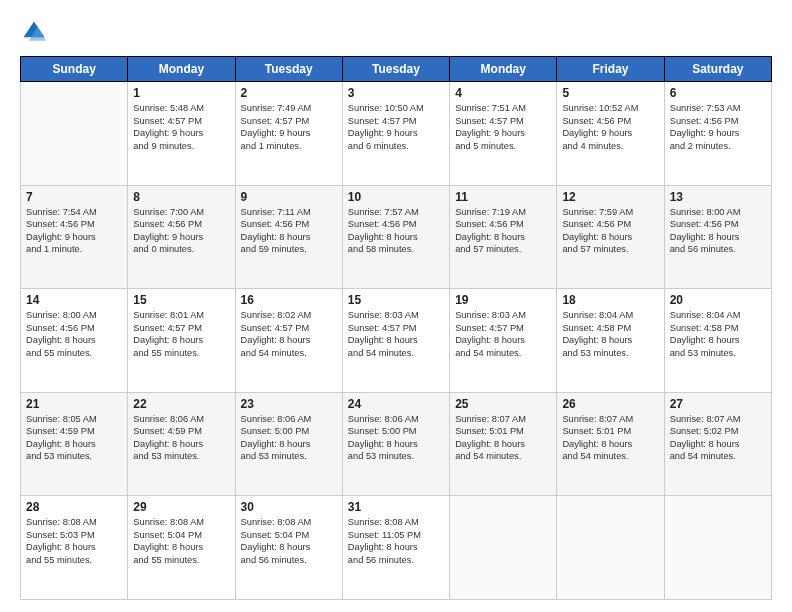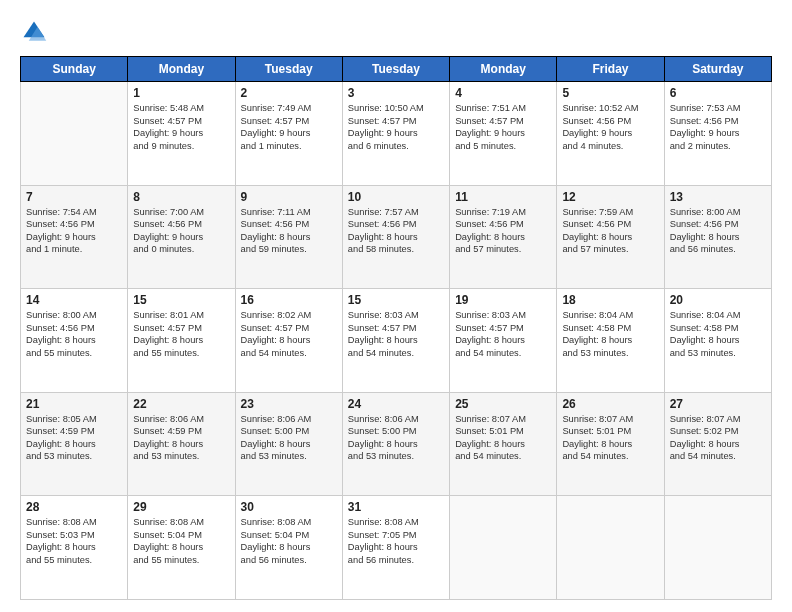--- a/index.html
+++ b/index.html
@@ -354,21 +354,21 @@
           <td>
             <span class="day-num">30</span>
             <span class="cell-line">Sunrise: 8:08 AM</span>
             <span class="cell-line">Sunset: 5:04 PM</span>
             <span class="cell-line">Daylight: 8 hours</span>
             <span class="cell-line">and 56 minutes.</span>
           </td>
           <td>
             <span class="day-num">31</span>
             <span class="cell-line">Sunrise: 8:08 AM</span>
-            <span class="cell-line">Sunset: 7:05 PM</span>
+            <span class="cell-line">Sunset: 11:05 PM</span>
             <span class="cell-line">Daylight: 8 hours</span>
             <span class="cell-line">and 56 minutes.</span>
           </td>
           <td class="empty"></td>
           <td class="empty"></td>
           <td class="empty"></td>
         </tr>
       </tbody>
   </table>
 </div>

